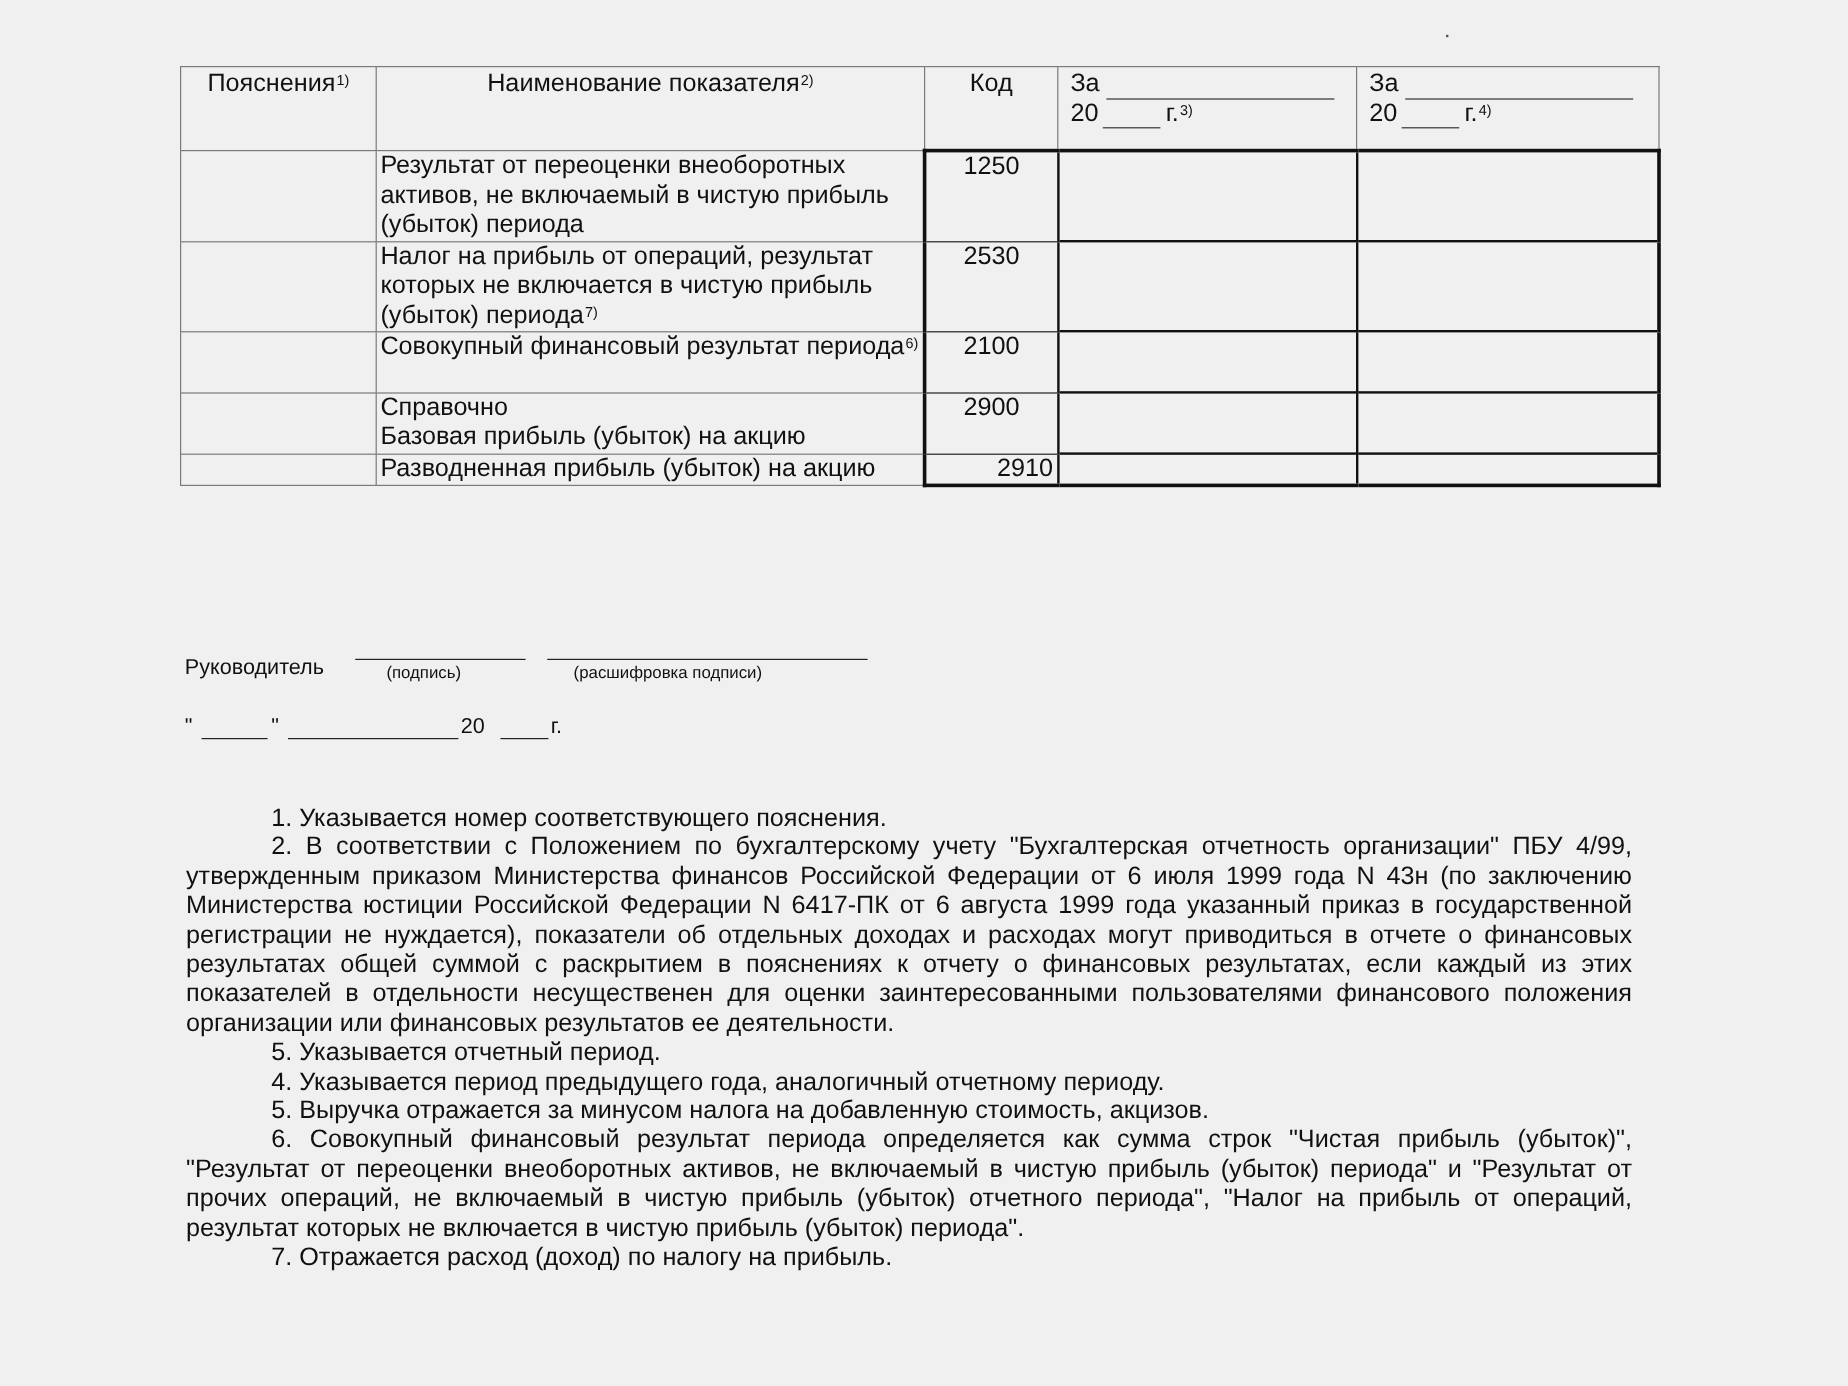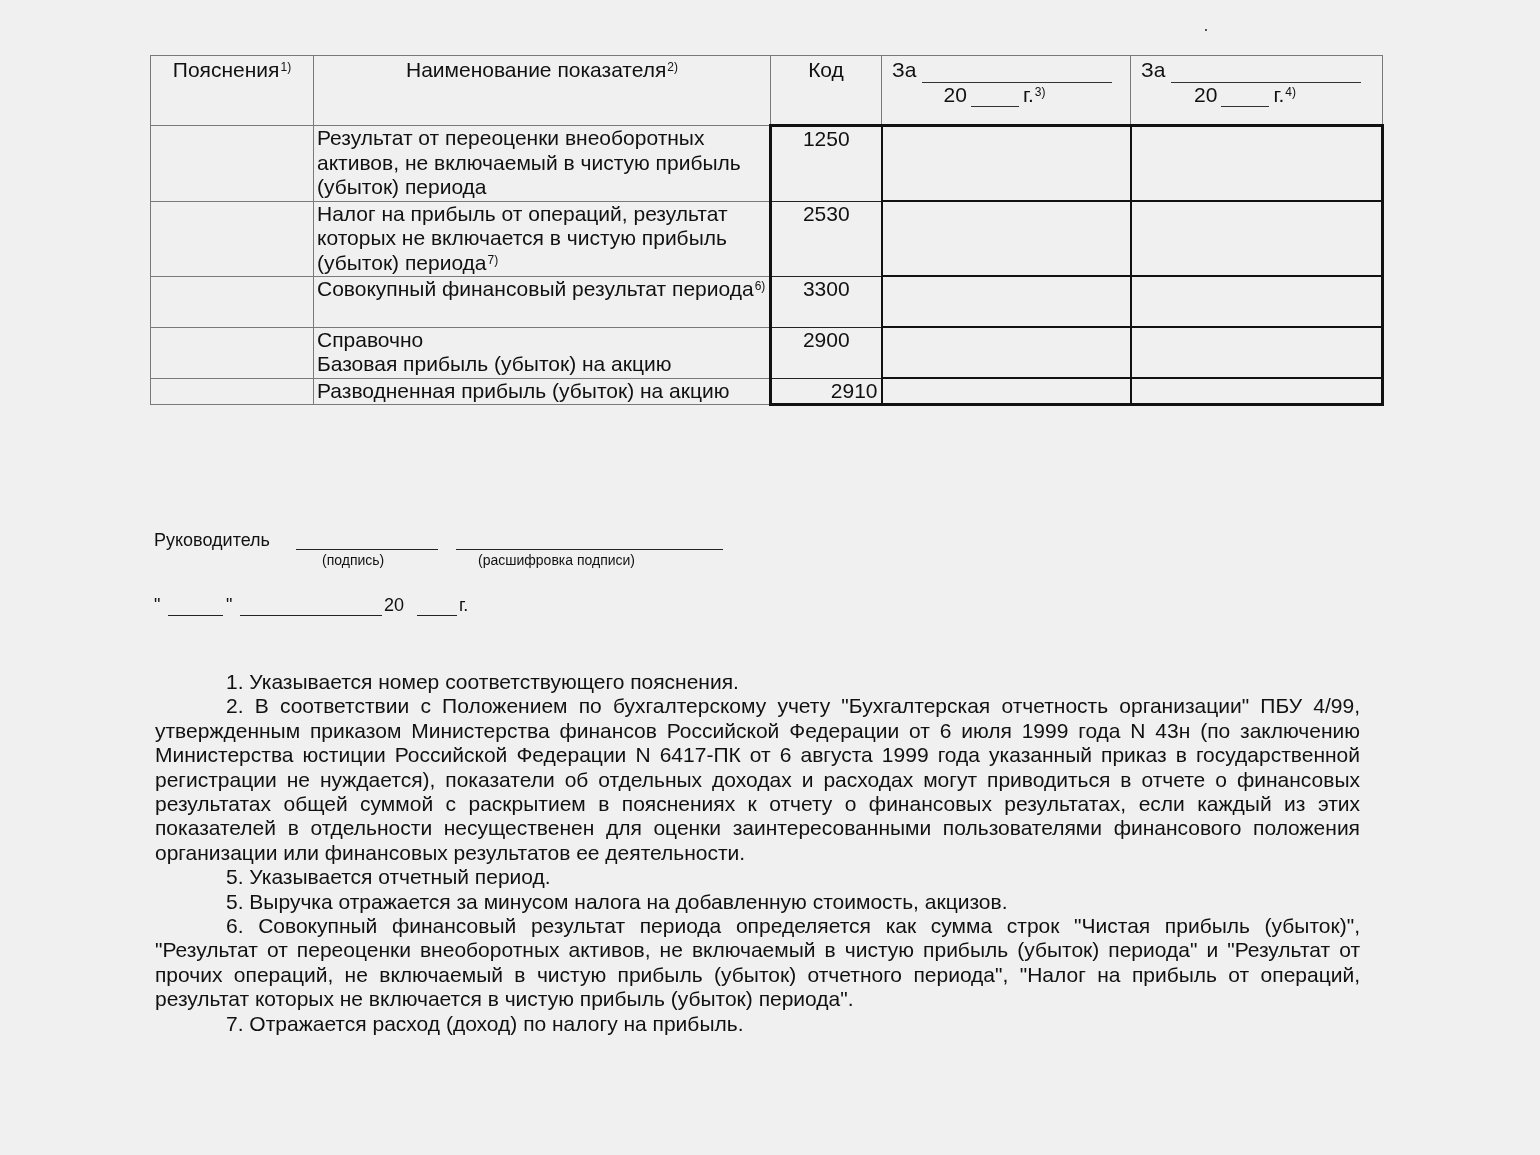--- a/index.html
+++ b/index.html
@@ -17,21 +17,21 @@
   table.report td, table.report th {
     border: 1.5px solid #7a7a7a; padding: 0 3px; vertical-align: top; font-weight: normal;
   }
   col.c1 { width: 163px; } col.c2 { width: 457px; } col.c3 { width: 111px; }
   col.c4 { width: 249px; } col.c5 { width: 252px; }
   th { text-align: center; height: 66px; padding-top: 2px !important; }
   sup { font-size: 12px; vertical-align: top; position: relative; top: -3px; margin-left: 1px; }
   th.period { text-align: left; padding-left: 10px !important; }
   .period-line1 { display: flex; align-items: flex-end; }
   .period-line1 .blank { flex: 0 0 190px; border-bottom: 1.5px solid #333; height: 20px; margin-left: 6px; }
-  .period-line2 { text-align: center; padding-right: 30px; }
+  .period-line2 { text-align: left; padding-right: 30px; }
   .period-line2 .yblank { display: inline-block; width: 48px; border-bottom: 1.5px solid #333; margin: 0 4px; height: 20px; vertical-align: bottom; }
 
   td.label-cell { padding-left: 3px; }
   td.code-cell { text-align: center; vertical-align: bottom; border-left: 3px solid #111 !important; border-right: 2px solid #111 !important; border-top-color:#222 !important; border-bottom-color:#222 !important; }
   td.value-cell { border: 2px solid #111 !important; }
   td.value-cell.last { border-right: 3px solid #111 !important; }
   tr.first-data td.code-cell, tr.first-data td.value-cell { border-top: 3px solid #111 !important; }
   tr.last-data td.code-cell, tr.last-data td.value-cell { border-bottom: 3px solid #111 !important; text-align: right; }
   tr.r3 td { height: 73px; }
   tr.r2 td { height: 49px; }
@@ -93,21 +93,21 @@
     <tr class="r3">
       <td></td>
       <td class="label-cell"><span>Налог на прибыль от операций, результат которых не включается в чистую прибыль (убыток) периода</span><sup>7)</sup></td>
       <td class="code-cell">2530</td>
       <td class="value-cell"></td>
       <td class="value-cell last"></td>
     </tr>
     <tr class="r2">
       <td></td>
       <td class="label-cell"><span>Совокупный финансовый результат периода</span><sup>6)</sup></td>
-      <td class="code-cell">3300</td>
+      <td class="code-cell">2100</td>
       <td class="value-cell"></td>
       <td class="value-cell last"></td>
     </tr>
     <tr class="r2">
       <td></td>
       <td class="label-cell">
           <div>Справочно</div>
           <div>Базовая прибыль (убыток) на акцию</div>
         </td>
       <td class="code-cell">2900</td>
@@ -117,34 +117,35 @@
     <tr class="r1 last-data">
       <td></td>
       <td class="label-cell">Разводненная прибыль (убыток) на акцию</td>
       <td class="code-cell">2910</td>
       <td class="value-cell"></td>
       <td class="value-cell last"></td>
     </tr>
   </tbody>
 </table>
 
-<div class="sig" style="left:154px; top:530px;">Руководитель</div>
+<div class="sig" style="left:154px; top:546px;">Руководитель</div>
 <div class="uline" style="left:296px; top:531px; width:142px; height:18px;"></div>
 <div class="uline" style="left:456px; top:531px; width:267px; height:18px;"></div>
 <div class="caption" style="left:322px; top:552px;">(подпись)</div>
 <div class="caption" style="left:478px; top:552px;">(расшифровка подписи)</div>
 
 <div class="sig" style="left:154px; top:595px;">"</div>
 <div class="uline" style="left:168px; top:597px; width:55px; height:18px;"></div>
 <div class="sig" style="left:226px; top:595px;">"</div>
 <div class="uline" style="left:240px; top:597px; width:142px; height:18px;"></div>
 <div class="sig" style="left:384px; top:595px;">20</div>
 <div class="uline" style="left:417px; top:597px; width:40px; height:18px;"></div>
 <div class="sig" style="left:459px; top:595px;">г.</div>
 
 <div class="notes">
   <p>1. Указывается номер соответствующего пояснения.</p>
   <p>2. В соответствии с Положением по бухгалтерскому учету "Бухгалтерская отчетность организации" ПБУ 4/99, утвержденным приказом Министерства финансов Российской Федерации от 6 июля 1999 года N 43н (по заключению Министерства юстиции Российской Федерации N 6417-ПК от 6 августа 1999 года указанный приказ в государственной регистрации не нуждается), показатели об отдельных доходах и расходах могут приводиться в отчете о финансовых результатах общей суммой с раскрытием в пояснениях к отчету о финансовых результатах, если каждый из этих показателей в отдельности несущественен для оценки заинтересованными пользователями финансового положения организации или финансовых результатов ее деятельности.</p>
   <p>5. Указывается отчетный период.</p>
+  <p>4. Указывается период предыдущего года, аналогичный отчетному периоду.</p>
   <p>5. Выручка отражается за минусом налога на добавленную стоимость, акцизов.</p>
   <p>6. Совокупный финансовый результат периода определяется как сумма строк "Чистая прибыль (убыток)", "Результат от переоценки внеоборотных активов, не включаемый в чистую прибыль (убыток) периода" и "Результат от прочих операций, не включаемый в чистую прибыль (убыток) отчетного периода", "Налог на прибыль от операций, результат которых не включается в чистую прибыль (убыток) периода".</p>
   <p>7. Отражается расход (доход) по налогу на прибыль.</p>
 </div>
 
 </body></html>

